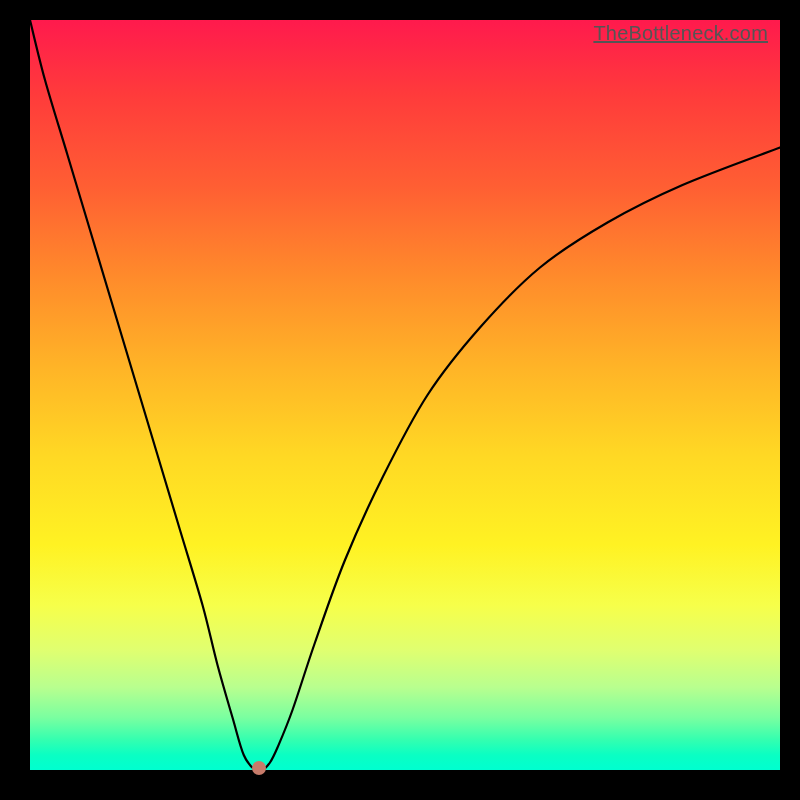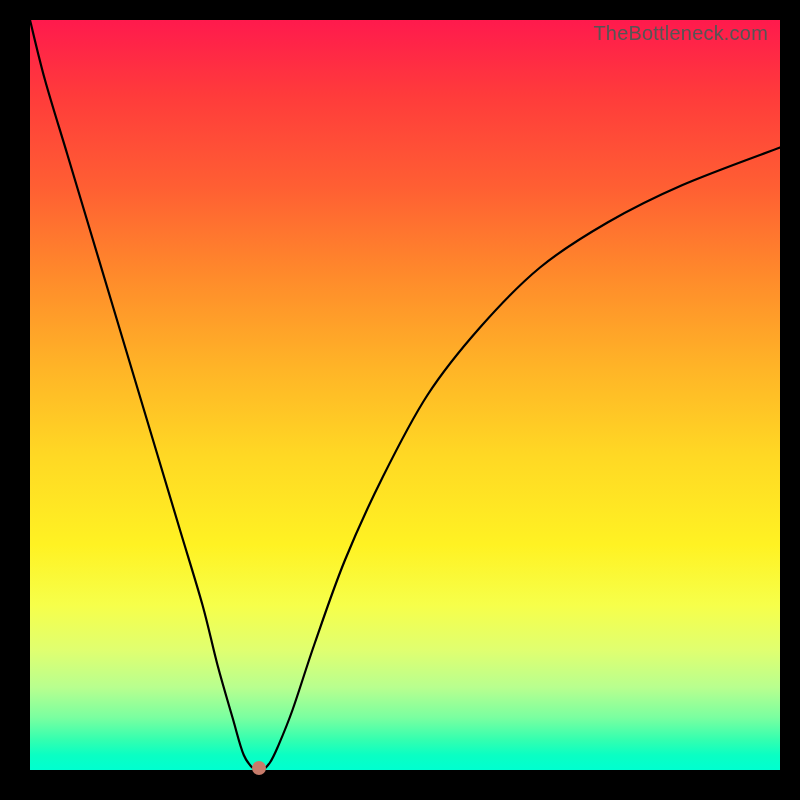--- a/index.html
+++ b/index.html
@@ -42,20 +42,21 @@
   }
   .watermark {
     position: absolute;
     top: 2px;
     right: 12px;
     color: #555;
     font-size: 20px;
     font-weight: 500;
     letter-spacing: 0.2px;
     user-select: none;
+    text-decoration: underline;
   }
   svg.curve {
     position: absolute;
     left: 0;
     top: 0;
     width: 750px;
     height: 750px;
     overflow: visible;
   }
   .marker {

